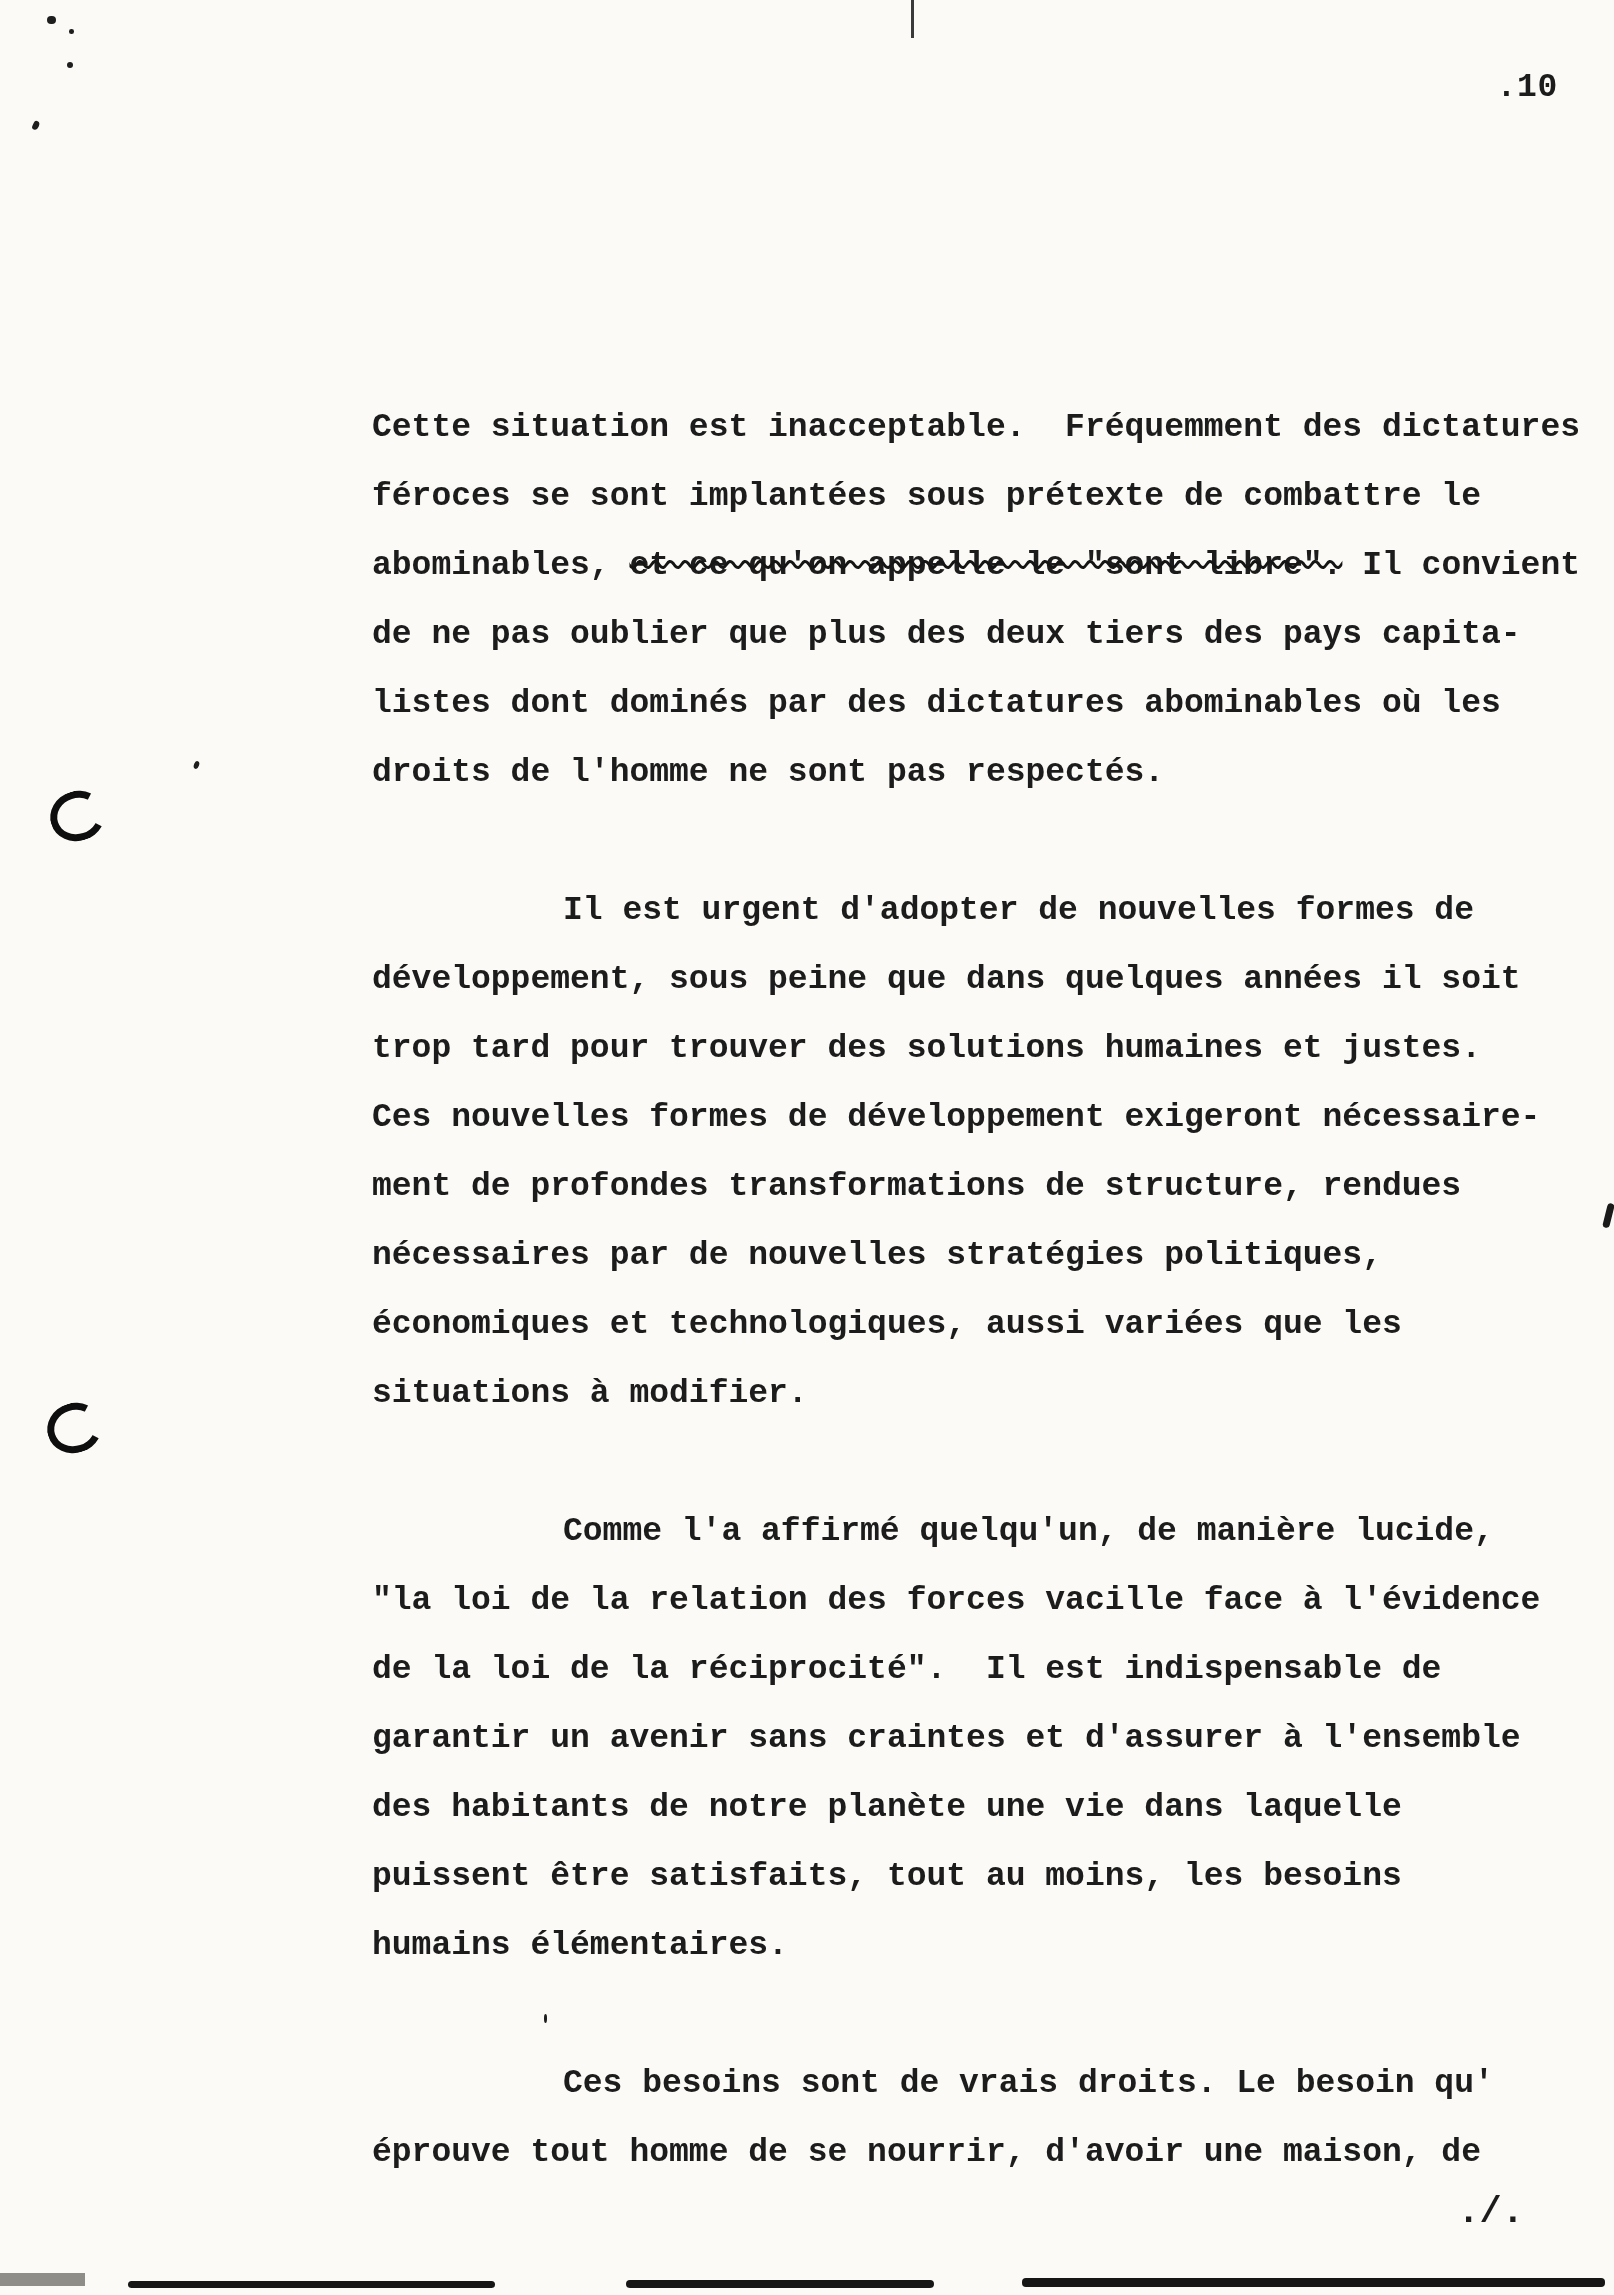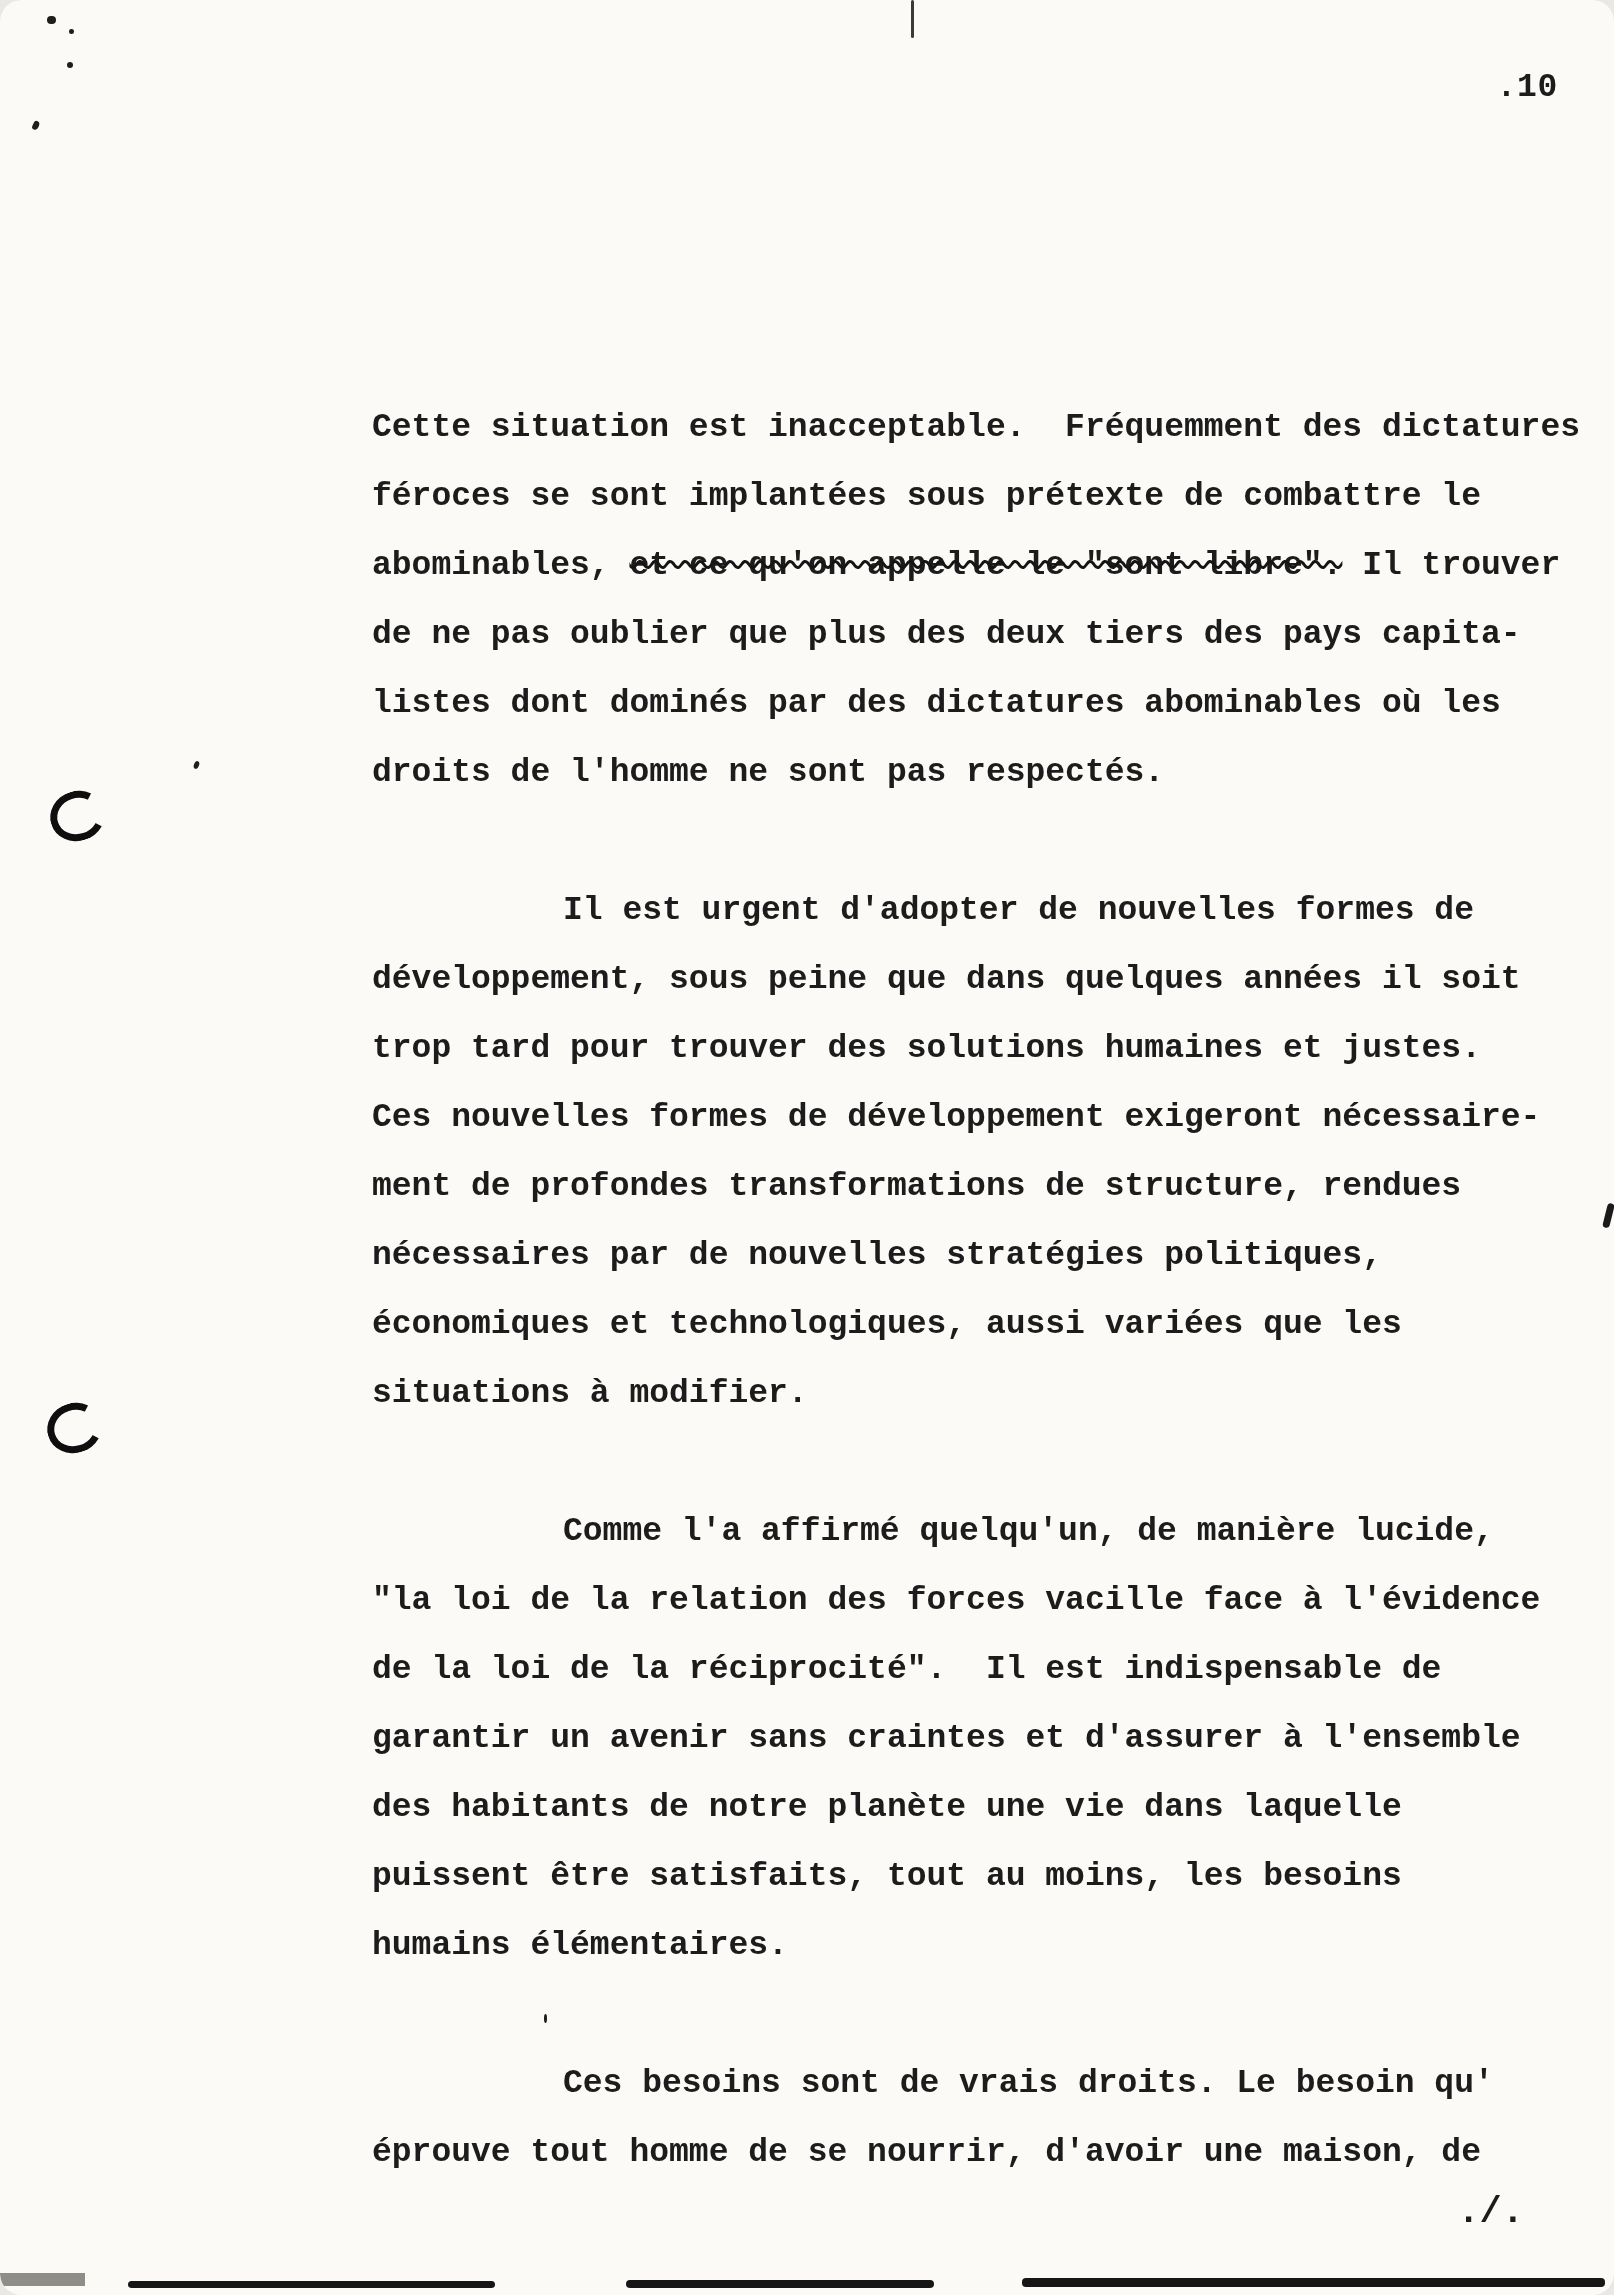--- a/index.html
+++ b/index.html
@@ -1,15 +1,15 @@
 <!DOCTYPE html>
 <html style="font-size:10.5px"><head>
 <meta charset="utf-8">
 <style>
-  * { margin:0; padding:0; box-sizing:border-box;border-radius:21px; }
+  * { margin:0; padding:0; box-sizing:border-box; }
   html,body { width:1614px; height:2295px; }
   body { background:#e9e8e4; }
 
   .page {
     position:relative;
     width:1614px; height:2295px;
     background:#fbfaf6;
     overflow:hidden;
     font-family:"Liberation Mono","DejaVu Sans Mono",monospace;
     font-weight:bold;
@@ -91,21 +91,21 @@
 <body>
 
 <div class="page">
 
   <div class="page-number">.10</div>
 
   <div class="doc-body">
       <div class="paragraph">
         <div class="line">Cette situation est inacceptable.  Fréquemment des dictatures</div>
         <div class="line">féroces se sont implantées sous prétexte de combattre le</div>
-        <div class="line"><span>abominables, </span><span class="strike">et ce qu'on appelle le "sont libre".</span><span> Il trouver</span></div>
+        <div class="line"><span>abominables, </span><span class="strike">et ce qu'on appelle le "sont libre".</span><span> Il convient</span></div>
         <div class="line">de ne pas oublier que plus des deux tiers des pays capita-</div>
         <div class="line">listes dont dominés par des dictatures abominables où les</div>
         <div class="line">droits de l'homme ne sont pas respectés.</div>
       </div>
       <div class="paragraph indent">
         <div class="line">Il est urgent d'adopter de nouvelles formes de</div>
         <div class="line">développement, sous peine que dans quelques années il soit</div>
         <div class="line">trop tard pour trouver des solutions humaines et justes.</div>
         <div class="line">Ces nouvelles formes de développement exigeront nécessaire-</div>
         <div class="line">ment de profondes transformations de structure, rendues</div>

